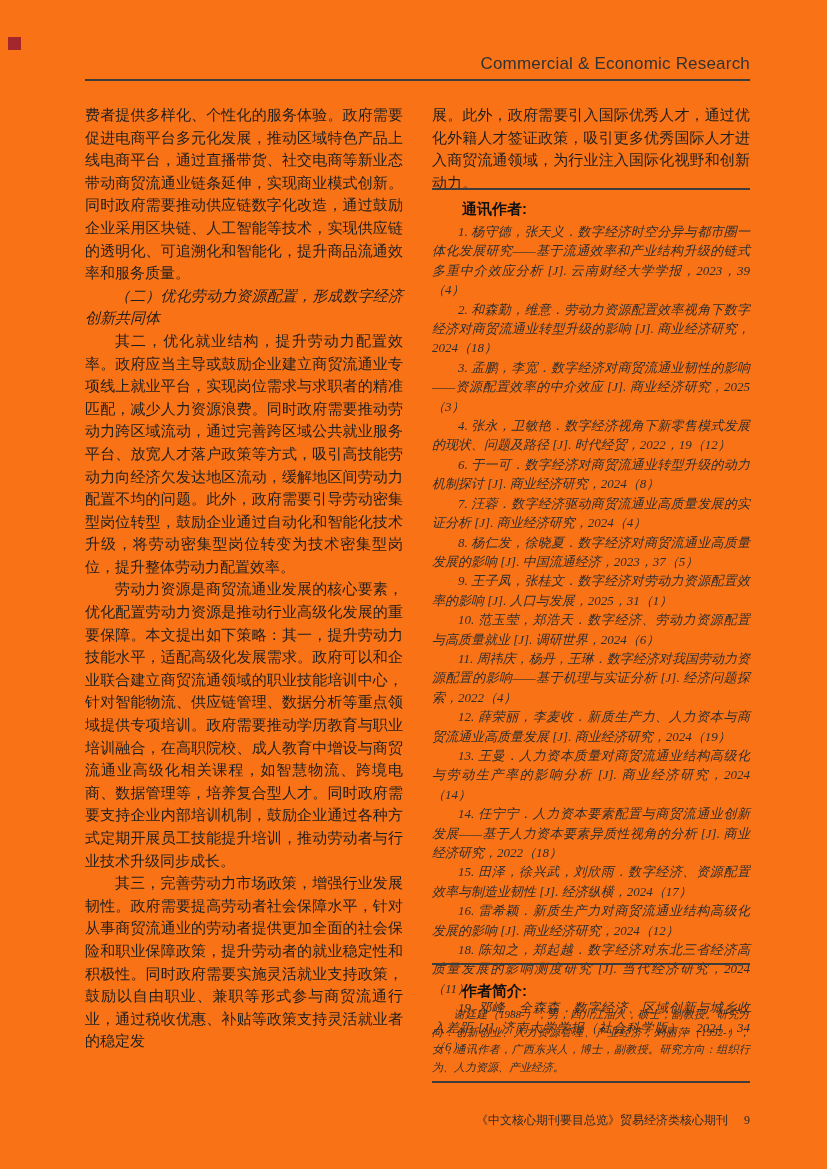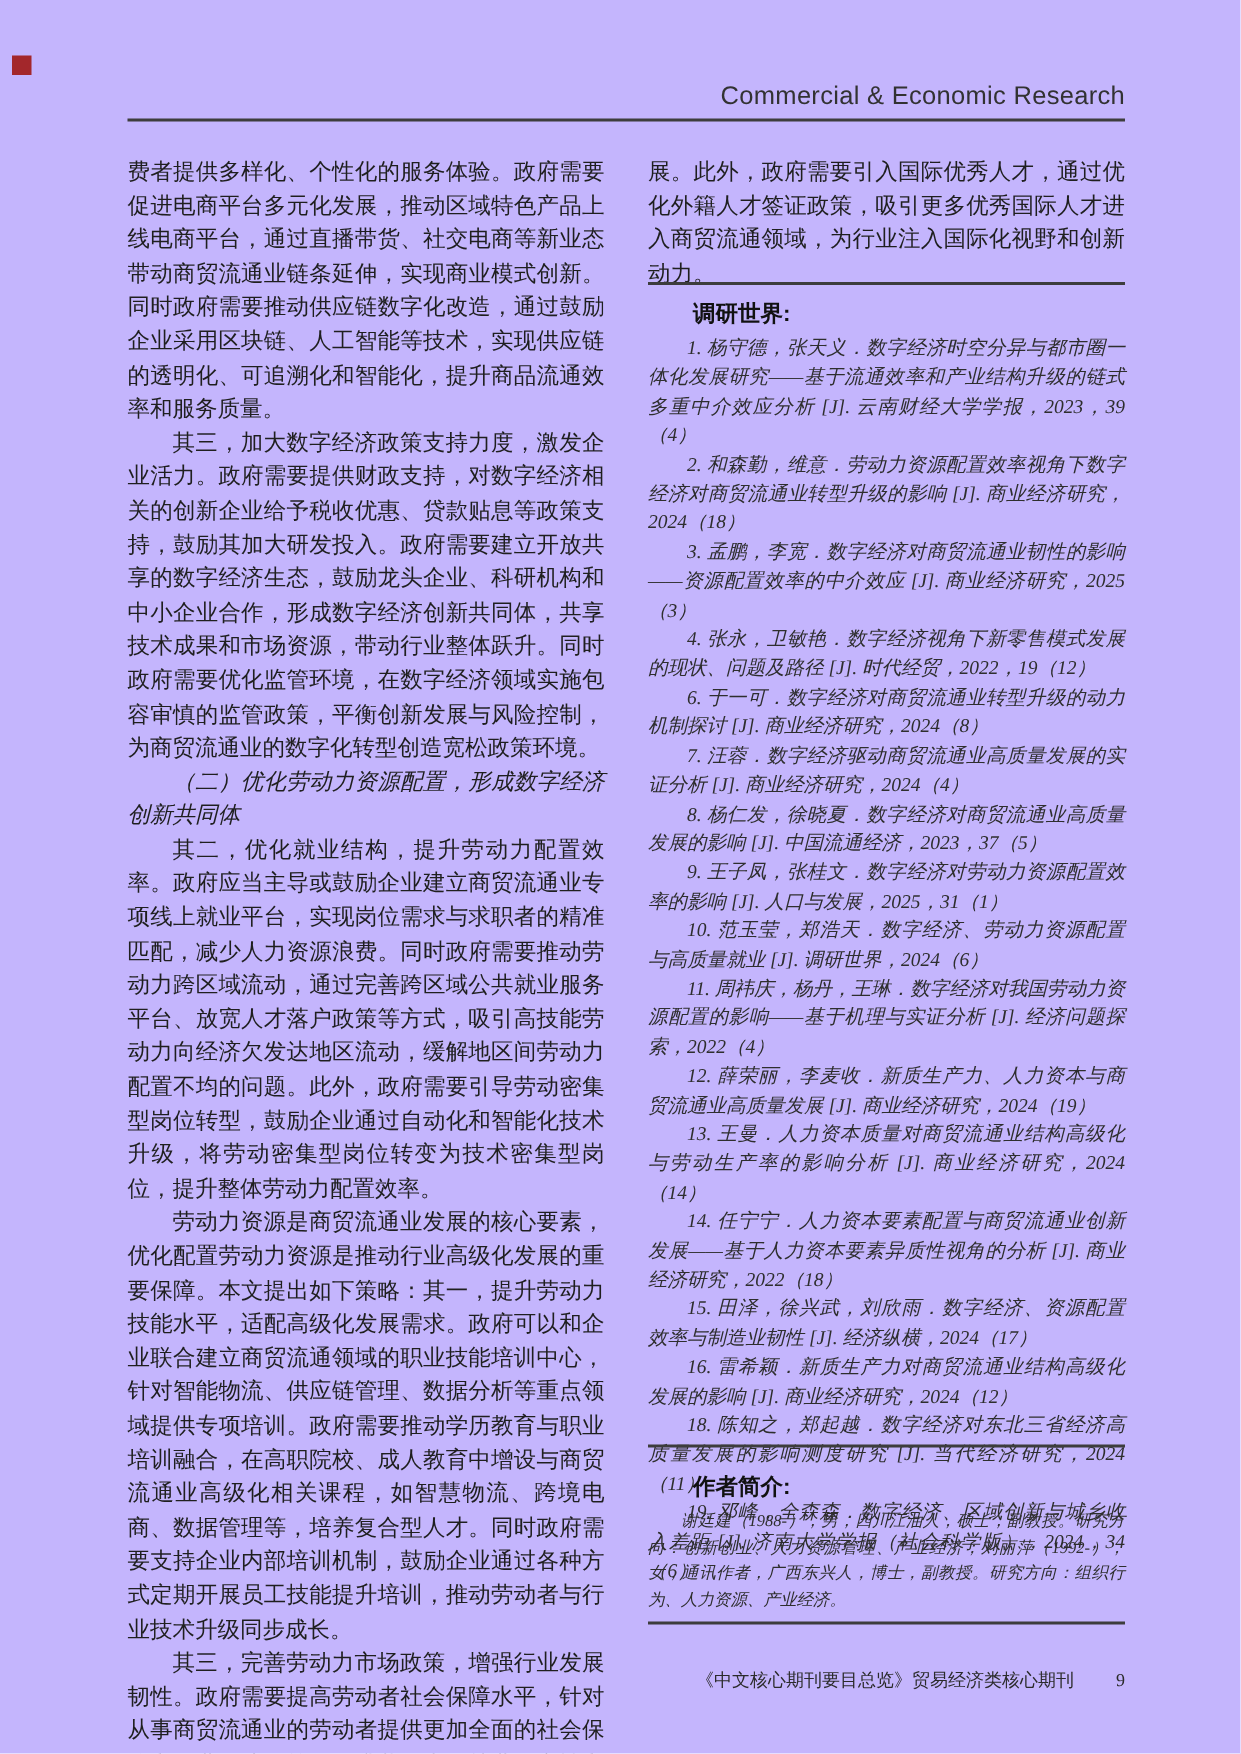--- a/index.html
+++ b/index.html
@@ -1,19 +1,19 @@
 <!DOCTYPE html>
 <html><head>
 <meta charset="utf-8">
 <style>
   html,body{margin:0;padding:0;background:#ffffff;}
   .page{
     position:relative;
     width:827px;height:1169px;
-    background:#c4b5fd;
+    background:#f97316;
     overflow:hidden;
     font-family:"Liberation Serif","DejaVu Serif",serif;
     color:#222222;
   }
   .corner-marker{
     position:absolute;left:8px;top:37px;width:13px;height:13px;
     background:#a3272b;
   }
   .header-title{
     position:absolute;top:54px;right:77px;
@@ -53,50 +53,49 @@
   }
   .authors-block{
     position:absolute;left:432px;top:1006px;width:318px;
   }
   .authors-block p{
     margin:0;font-size:11px;line-height:17.7px;
     font-style:italic;text-align:justify;text-indent:2em;color:#2e2e2e;
   }
   .footer{
     position:absolute;top:1112px;left:432px;width:318px;
-    display:flex;justify-content:flex-end;align-items:center;gap:28px;
+    display:flex;justify-content:flex-end;align-items:center;gap:16px;
     font-size:12px;color:#2b2b2b;
   }
 </style>
 </head>
 <body>
 
 <div class="page">
 
   <div class="corner-marker"></div>
 
   <div class="header-title">Commercial &amp; Economic Research</div>
   <div class="header-rule"></div>
 
   <div class="col col-left">
     <p class="body-para no-indent">费者提供多样化、个性化的服务体验。政府需要促进电商平台多元化发展，推动区域特色产品上线电商平台，通过直播带货、社交电商等新业态带动商贸流通业链条延伸，实现商业模式创新。同时政府需要推动供应链数字化改造，通过鼓励企业采用区块链、人工智能等技术，实现供应链的透明化、可追溯化和智能化，提升商品流通效率和服务质量。</p>
-    <p class="body-para">其三，加大数字经济政策支持力度，激发企业活力。政府需要提供财政支持，对数字经济相关的创新企业给予税收优惠、贷款贴息等政策支持，鼓励其加大研发投入。政府需要建立开放共享的数字经济生态，鼓励龙头企业、科研机构和中小企业合作，形成数字经济创新共同体，共享技术成果和市场资源，带动行业整体跃升。同时政府需要优化监管环境，在数字经济领域实施包容审慎的监管政策，平衡创新发展与风险控制，为商贸流通业的数字化转型创造宽松政策环境。</p>
     <p class="body-para ital">（二）优化劳动力资源配置，形成数字经济创新共同体</p>
     <p class="body-para">其二，优化就业结构，提升劳动力配置效率。政府应当主导或鼓励企业建立商贸流通业专项线上就业平台，实现岗位需求与求职者的精准匹配，减少人力资源浪费。同时政府需要推动劳动力跨区域流动，通过完善跨区域公共就业服务平台、放宽人才落户政策等方式，吸引高技能劳动力向经济欠发达地区流动，缓解地区间劳动力配置不均的问题。此外，政府需要引导劳动密集型岗位转型，鼓励企业通过自动化和智能化技术升级，将劳动密集型岗位转变为技术密集型岗位，提升整体劳动力配置效率。</p>
     <p class="body-para">劳动力资源是商贸流通业发展的核心要素，优化配置劳动力资源是推动行业高级化发展的重要保障。本文提出如下策略：其一，提升劳动力技能水平，适配高级化发展需求。政府可以和企业联合建立商贸流通领域的职业技能培训中心，针对智能物流、供应链管理、数据分析等重点领域提供专项培训。政府需要推动学历教育与职业培训融合，在高职院校、成人教育中增设与商贸流通业高级化相关课程，如智慧物流、跨境电商、数据管理等，培养复合型人才。同时政府需要支持企业内部培训机制，鼓励企业通过各种方式定期开展员工技能提升培训，推动劳动者与行业技术升级同步成长。</p>
     <p class="body-para">其三，完善劳动力市场政策，增强行业发展韧性。政府需要提高劳动者社会保障水平，针对从事商贸流通业的劳动者提供更加全面的社会保险和职业保障政策，提升劳动者的就业稳定性和积极性。同时政府需要实施灵活就业支持政策，鼓励以自由职业、兼职等形式参与商贸流通行业，通过税收优惠、补贴等政策支持灵活就业者的稳定发</p>
   </div>
 
   <div class="col col-right">
     <p class="body-para no-indent">展。此外，政府需要引入国际优秀人才，通过优化外籍人才签证政策，吸引更多优秀国际人才进入商贸流通领域，为行业注入国际化视野和创新动力。</p>
   </div>
 
   <div class="rule rule-refs-top"></div>
 
-  <div class="section-label refs-heading">调研世界:</div>
+  <div class="section-label refs-heading">通讯作者:</div>
 
   <div class="refs-block">
     <p>1. 杨守德，张天义．数字经济时空分异与都市圈一体化发展研究——基于流通效率和产业结构升级的链式多重中介效应分析 [J]. 云南财经大学学报，2023，39（4）</p>
     <p>2. 和森勤，维意．劳动力资源配置效率视角下数字经济对商贸流通业转型升级的影响 [J]. 商业经济研究，2024（18）</p>
     <p>3. 孟鹏，李宽．数字经济对商贸流通业韧性的影响——资源配置效率的中介效应 [J]. 商业经济研究，2025（3）</p>
     <p>4. 张永，卫敏艳．数字经济视角下新零售模式发展的现状、问题及路径 [J]. 时代经贸，2022，19（12）</p>
     <p>6. 于一可．数字经济对商贸流通业转型升级的动力机制探讨 [J]. 商业经济研究，2024（8）</p>
     <p>7. 汪蓉．数字经济驱动商贸流通业高质量发展的实证分析 [J]. 商业经济研究，2024（4）</p>
     <p>8. 杨仁发，徐晓夏．数字经济对商贸流通业高质量发展的影响 [J]. 中国流通经济，2023，37（5）</p>
     <p>9. 王子凤，张桂文．数字经济对劳动力资源配置效率的影响 [J]. 人口与发展，2025，31（1）</p>

